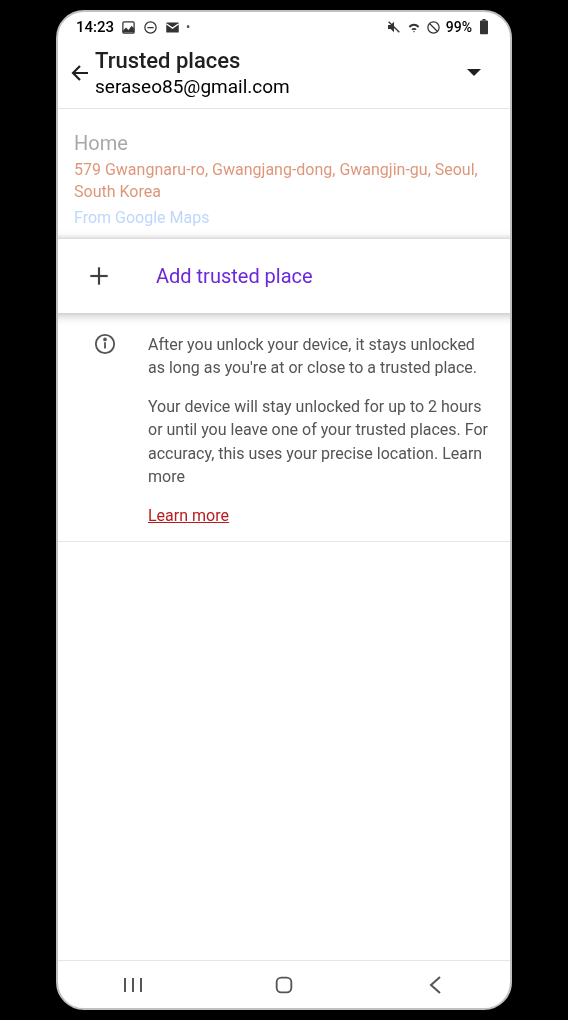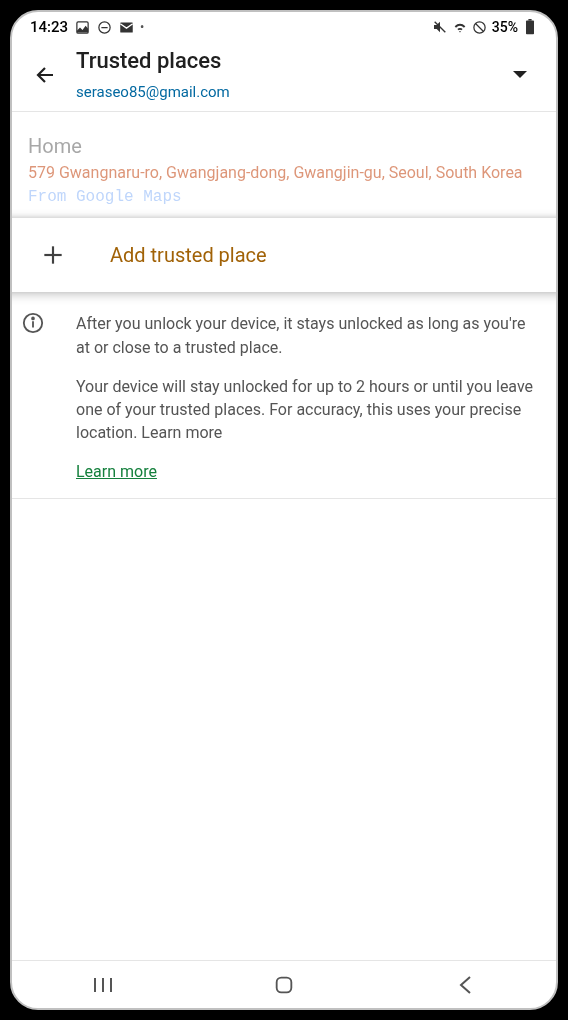--- a/index.html
+++ b/index.html
@@ -10,21 +10,21 @@
     }
     body {
       width: 568px;
       height: 1020px;
       background: #000;
       display: flex;
       justify-content: center;
       align-items: center;
     }
     .phone-frame {
-      width: 548px;
+      width: 456px;
       height: 1000px;
       background: #fff;
       border-radius: 28px;
       border: 2px solid #c0c0c0;
       overflow: hidden;
       position: relative;
       display: flex;
       flex-direction: column;
     }
     .status-bar {
@@ -49,22 +49,21 @@
     .status-icon {
       width: 16px;
       height: 16px;
       display: inline-flex;
       align-items: center;
       justify-content: center;
     }
     .header {
       display: flex;
       align-items: center;
-      padding: 10px 16px 10px 20px;
-      gap: 16px;
+      padding: 10px 16px 10px 9px;
       justify-content: center;
     }
     .back-btn {
       width: 28px;
       height: 28px;
       display: flex;
       align-items: center;
       justify-content: center;
       cursor: pointer;
     }
@@ -72,23 +71,23 @@
       flex: 1;
       display: flex;
       flex-direction: column;
     }
     .header-title {
       font-size: 22px;
       font-weight: 500;
       color: #202020;
     }
     .header-subtitle {
-      font-size: 15px;
-      color: #0369a1;
-      margin-top: 10px;
+      font-size: 19px;
+      color: #000000;
+      margin-top: 2px;
     }
     .dropdown-arrow {
       width: 20px;
       height: 20px;
       display: flex;
       align-items: center;
       justify-content: center;
       margin-right: 10px;
       cursor: pointer;
     }
@@ -108,21 +107,20 @@
     }
     .place-address {
       font-size: 16px;
       color: #c2410c;
       line-height: 1.4;
     }
     .place-source {
       font-size: 16px;
       color: #8ab4f8;
       margin-top: 4px;
-      font-family: Liberation Mono, monospace;
     }
     .add-place {
       display: flex;
       align-items: center;
       padding: 24px 28px;
       background: #fff;
       box-shadow: 0 2px 10px rgba(0,0,0,0.25), 0 -1px 5px rgba(0,0,0,0.1);
       margin-left: -40px;
       margin-right: -10px;
       padding-left: 68px;
@@ -131,44 +129,44 @@
     }
     .plus-icon {
       width: 26px;
       height: 26px;
       display: flex;
       align-items: center;
       justify-content: center;
     }
     .add-place-text {
       font-size: 20px;
-      color: #a16207;
+      color: #6d28d9;
     }
     .info-section {
       display: flex;
-      padding: 20px 16px 14px 10px;
+      padding: 20px 16px 14px 36px;
       gap: 32px;
     }
     .info-icon {
       width: 22px;
       height: 22px;
       flex-shrink: 0;
       margin-top: 0px;
     }
     .info-text {
       font-size: 16px;
       color: #555;
       line-height: 1.45;
       padding-right: 6px;
     }
     .info-para {
       margin-bottom: 16px;
     }
     .learn-more {
-      color: #15803d;
+      color: #b91c1c;
       text-decoration: underline;
       font-size: 16px;
       cursor: pointer;
     }
     .content {
       flex: 1;
       overflow-y: auto;
     }
     .nav-bar {
       height: 48px;
@@ -225,21 +223,21 @@
         <svg width="17" height="14" viewBox="0 0 24 20" fill="#333">
             <path d="M12 18c1 0 1-1 1-1s0-1-1-1-1 1-1 1 0 1 1 1zM4 9c5-5 11-5 16 0l-2 2c-4-4-8-4-12 0L4 9zm4 4c2-2 6-2 8 0l-2 2c-1-1-3-1-4 0l-2-2z"></path>
           </svg>
       </span>
       <span class="status-icon">
         <svg width="15" height="15" viewBox="0 0 24 24" fill="none" stroke="#333" stroke-width="2">
             <circle cx="12" cy="12" r="9"></circle>
             <line x1="6" y1="6" x2="18" y2="18"></line>
           </svg>
       </span>
-      <span>35%</span>
+      <span>99%</span>
       <span class="status-icon">
         <svg width="10" height="16" viewBox="0 0 12 20" fill="#333">
             <rect x="1" y="2" width="10" height="17" rx="1"></rect>
             <rect x="4" y="0" width="4" height="2"></rect>
           </svg>
       </span>
     </div>
   </div>
 
   <div class="header">

